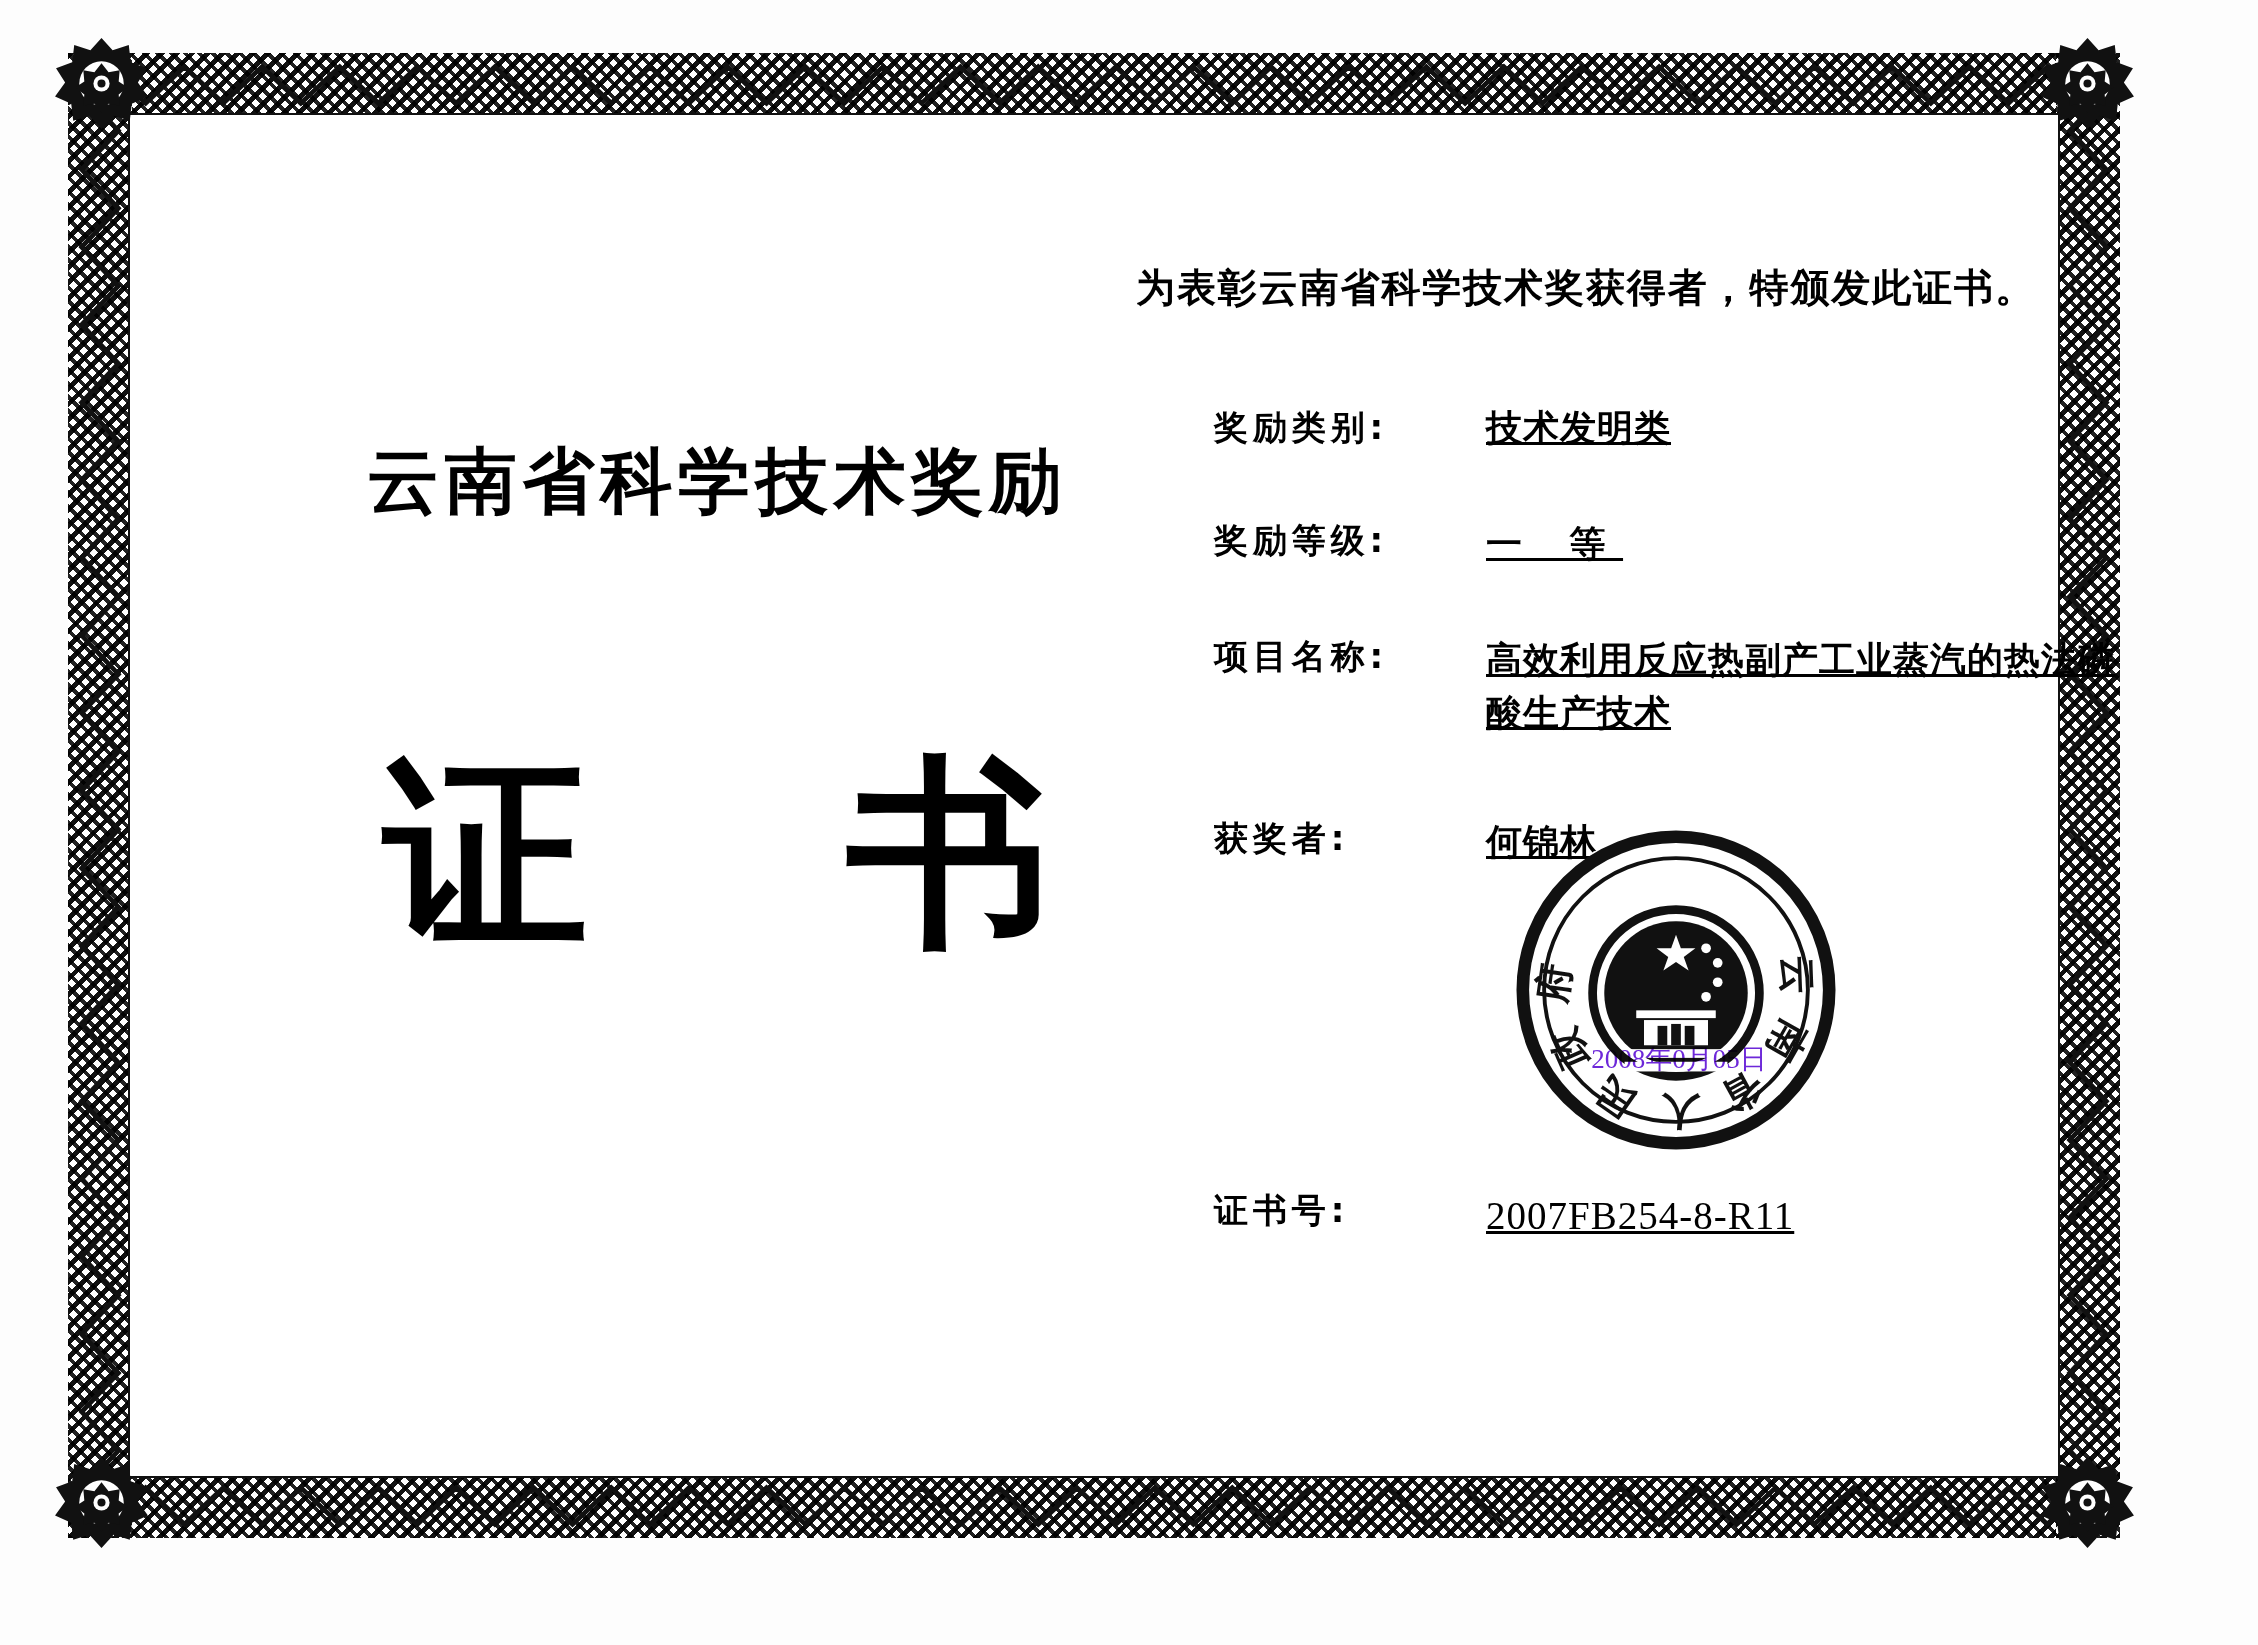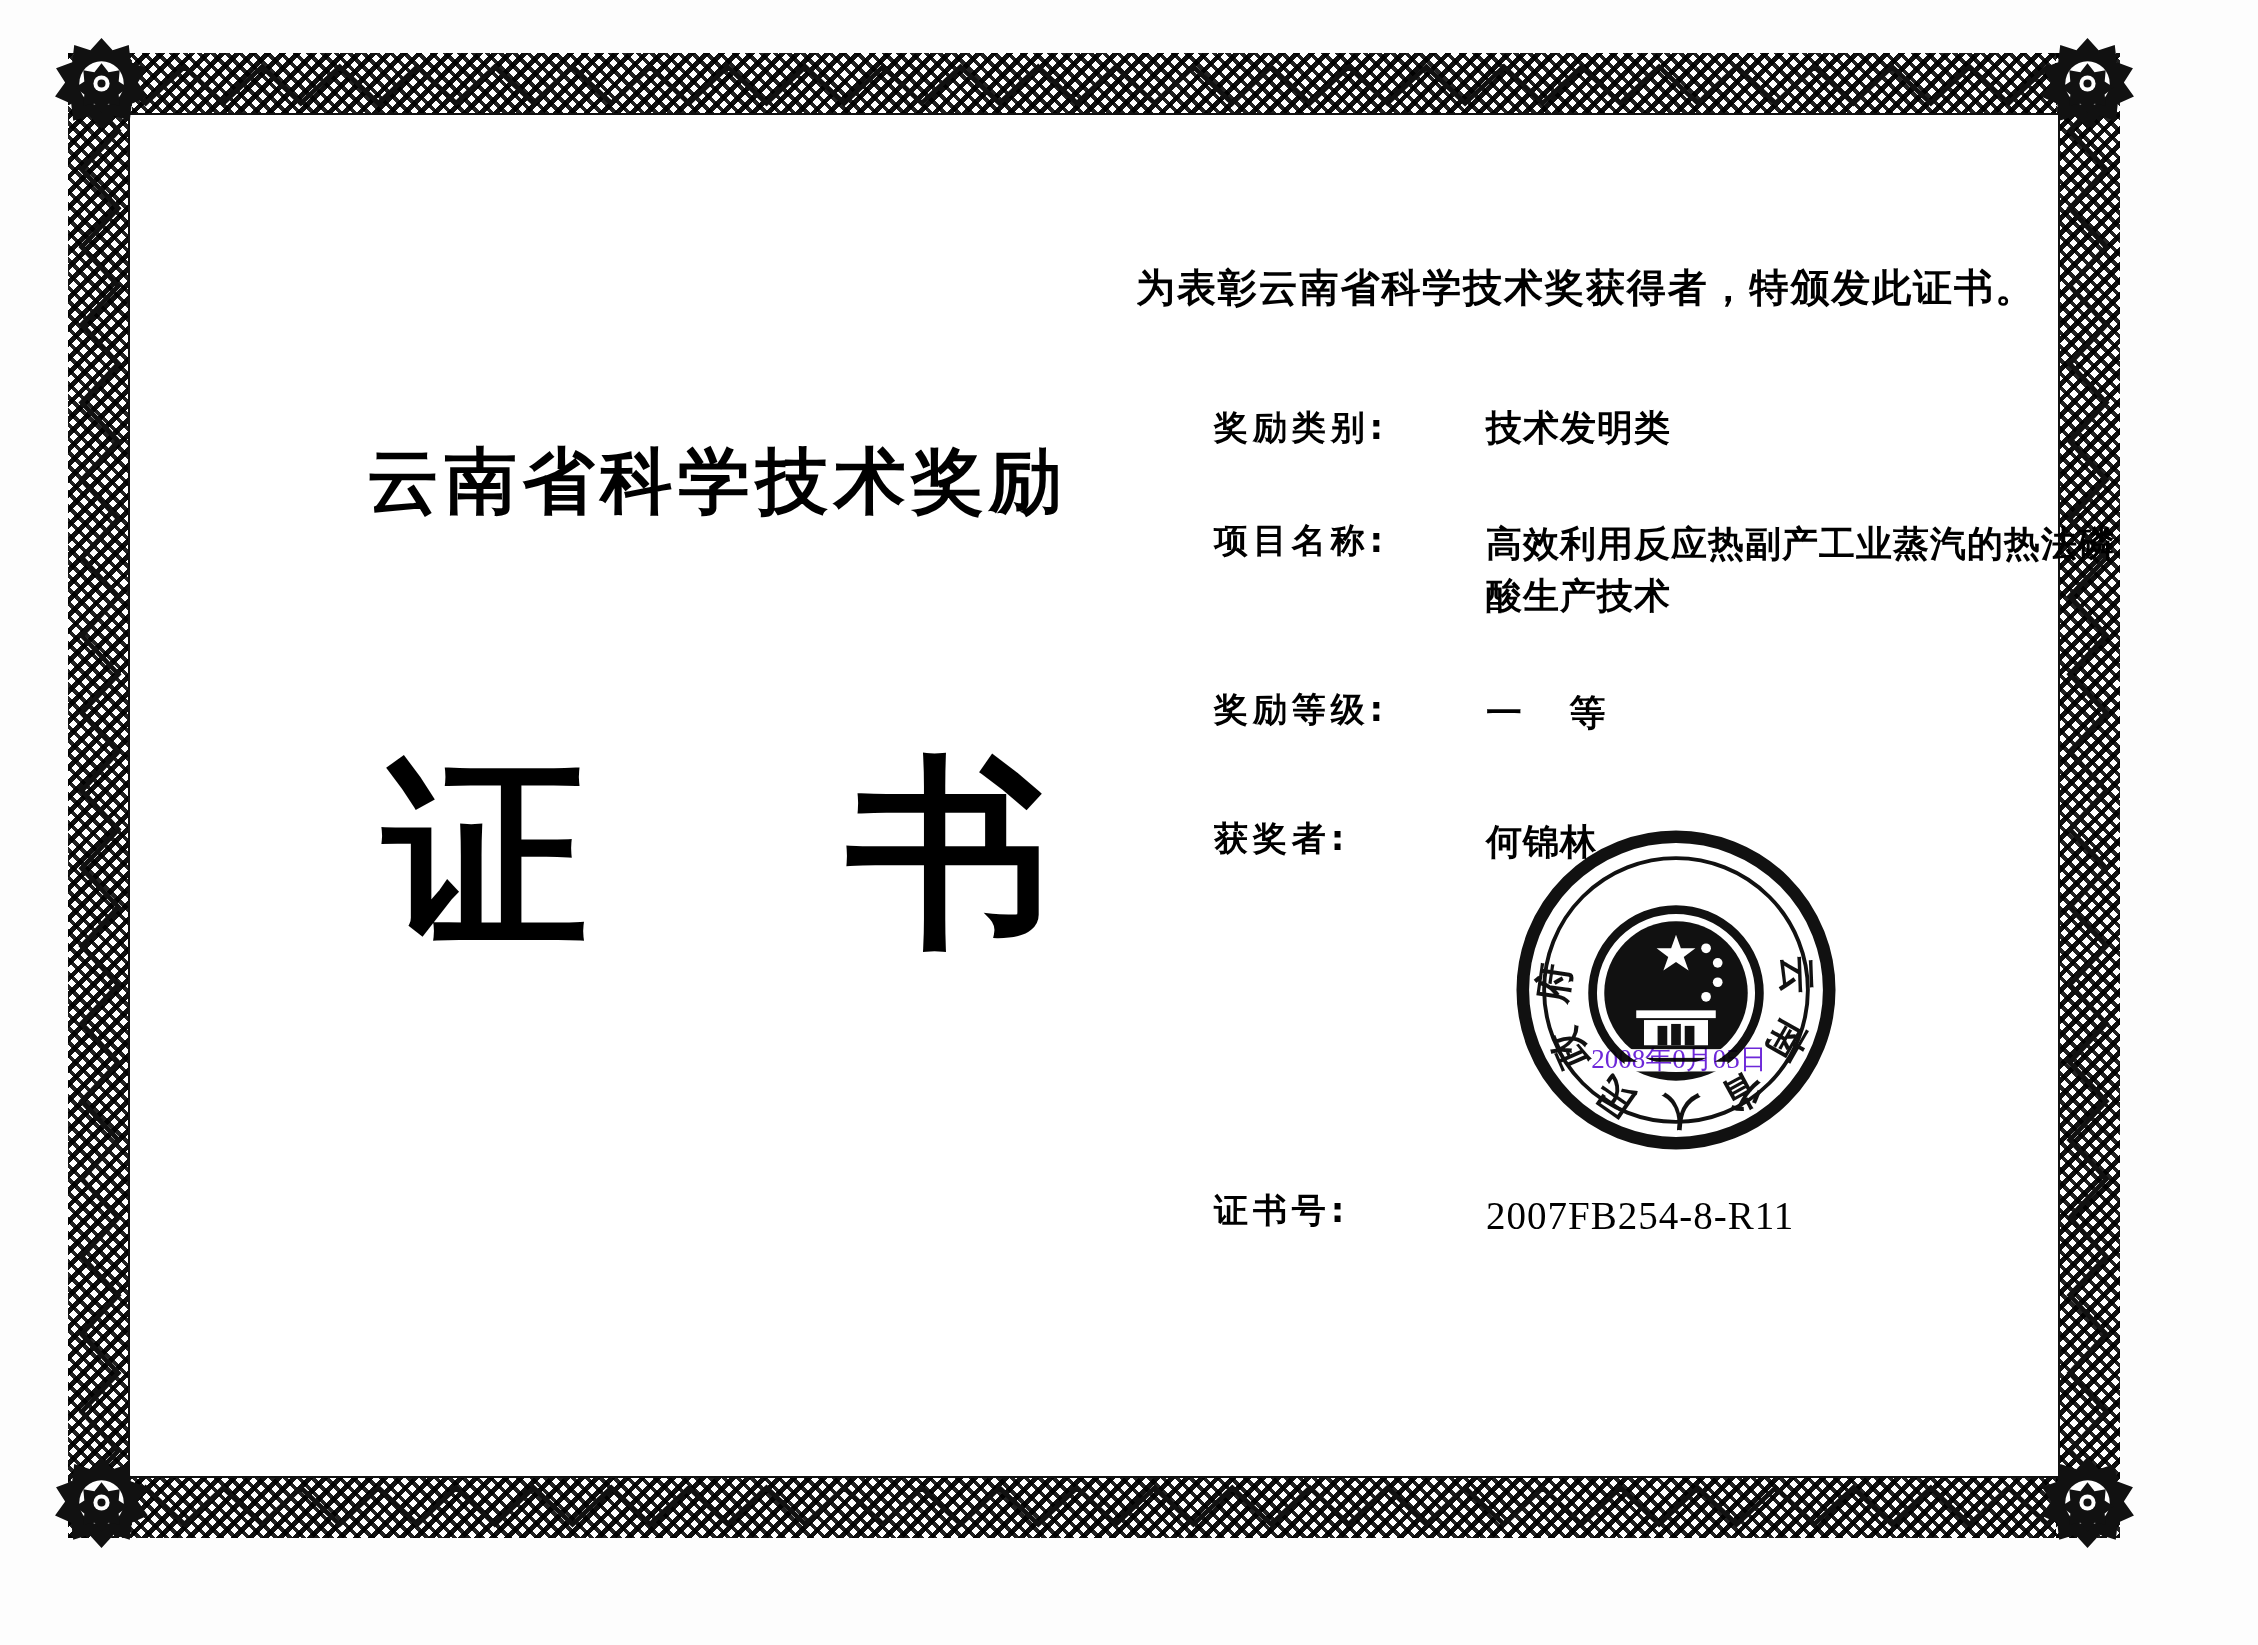--- a/index.html
+++ b/index.html
@@ -148,20 +148,21 @@
     white-space: nowrap;
   }
   .field .value {
     flex: 1 1 auto;
     font-family: "DejaVu Sans", sans-serif;
     font-size: 36px;
     font-weight: 700;
     line-height: 1.45;
     letter-spacing: 1px;
     padding-left: 29px;
+    text-decoration: underline;
   }
   .field.category { margin-top: 0; align-items: center; }
   .field.level .value { letter-spacing: 17.5px; }
   .field.winner  { margin-top: 77px; }
   .field.cert-no {
     margin-top: 320px;
   }
   .field.cert-no .value {
     font-family: "Liberation Serif", serif;
     font-size: 39px;
@@ -257,28 +258,28 @@
 
     <div class="right-col">
       <div class="headline">为表彰云南省科学技术奖获得者，特颁发此证书。</div>
 
       <div style="margin-top:87px;">
         <div class="field category">
           <div class="label">奖励类别:</div>
           <div class="value">技术发明类</div>
         </div>
 
+        <div class="field level">
+          <div class="label">奖励等级:</div>
+          <div class="value">一 等</div>
+        </div>
+
         <div class="field project">
           <div class="label">项目名称:</div>
           <div class="value">高效利用反应热副产工业蒸汽的热法磷酸生产技术</div>
-        </div>
-
-        <div class="field level">
-          <div class="label">奖励等级:</div>
-          <div class="value">一 等</div>
         </div>
 
         <div class="field winner">
           <div class="label">获奖者:</div>
           <div class="value">何锦林</div>
         </div>
 
         <div class="field cert-no">
           <div class="label">证书号:</div>
           <div class="value">2007FB254-8-R11</div>

